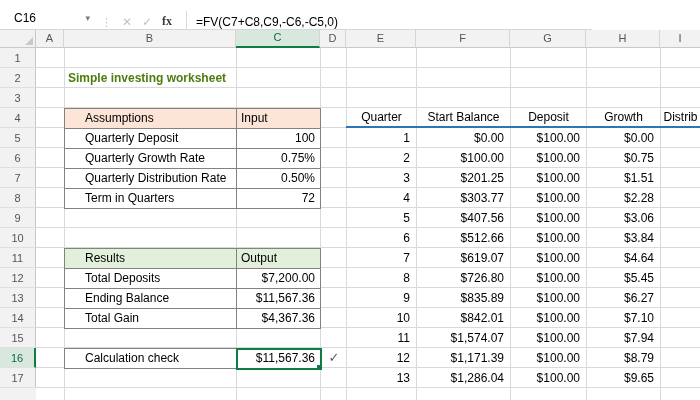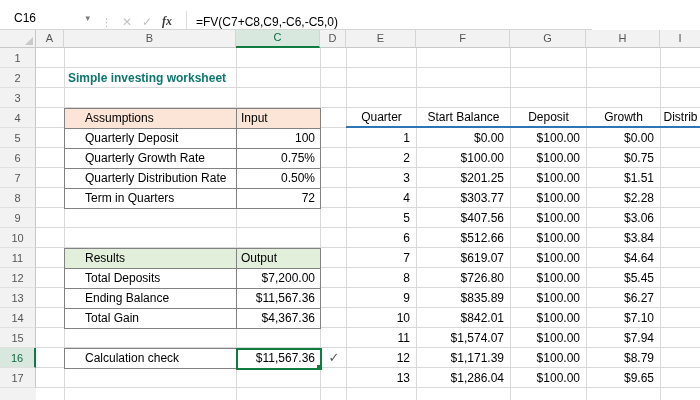--- a/index.html
+++ b/index.html
@@ -9,21 +9,21 @@
 
   
   .formula-bar{position:absolute;left:0;top:0;width:592px;height:30px;background:#fff;
     border-bottom:1px solid #d6d6d6;display:flex;align-items:flex-end}
   .name-box{width:88px;height:22px;margin-left:8px;display:flex;align-items:center;
     justify-content:space-between;padding:0 6px;cursor:pointer}
   .nb-chev{color:#7a7a7a;font-size:9px}
   .splitter{color:#b8b8b8;font-size:11px;margin:0 5px}
   .fb-btn{width:20px;text-align:center;cursor:pointer;font-size:12px}
   .fb-btn.dim{color:#c3c3c3}
-  .fb-btn.fx{font-family:"Liberation Serif",serif;font-style:italic;font-weight:bold;color:#3c3c3c}
+  .fb-btn.fx{font-family:"Liberation Serif",serif;font-weight:bold;color:#3c3c3c}
   .fb-divider{width:1px;height:18px;background:#dcdcdc;margin:0 9px}
   .formula-text{color:#000;white-space:nowrap}
 
   
   .sheet{position:absolute;left:0;top:30px;width:700px;height:370px;background:#fff;overflow:hidden}
   .corner{position:absolute;left:0;top:0;width:36px;height:18px;background:#f2f2f2;
     border-right:1px solid #c8c8c8;border-bottom:1px solid #c8c8c8;cursor:pointer}
   .corner:after{content:"";position:absolute;right:2px;bottom:2px;
     border-left:8px solid transparent;border-bottom:8px solid #c9c9c9}
   .col-headers{position:absolute;left:36px;top:0;right:0;height:18px;display:flex;background:#f2f2f2}
@@ -51,21 +51,21 @@
       linear-gradient(#d9d9d9,#d9d9d9),linear-gradient(#d9d9d9,#d9d9d9),
       linear-gradient(#d9d9d9,#d9d9d9),linear-gradient(#d9d9d9,#d9d9d9),
       linear-gradient(#d9d9d9,#d9d9d9),linear-gradient(#d9d9d9,#d9d9d9),
       linear-gradient(#d9d9d9,#d9d9d9),linear-gradient(#d9d9d9,#d9d9d9);
     background-size:auto,1px 100%,1px 100%,1px 100%,1px 100%,1px 100%,1px 100%,1px 100%,1px 100%;
     background-position:0 0,28px 0,200px 0,284px 0,310px 0,380px 0,474px 0,550px 0,624px 0;
     background-repeat:repeat,no-repeat,no-repeat,no-repeat,no-repeat,no-repeat,no-repeat,no-repeat,no-repeat}
 
   
   .title-cell{position:absolute;left:68px;top:38px;height:20px;line-height:20px;
-    font-weight:bold;color:#0f766e;white-space:nowrap;cursor:cell}
+    font-weight:bold;color:#4d7c0f;white-space:nowrap;cursor:cell}
 
   .tbl{position:absolute;border-left:1px solid #828282;border-top:1px solid #828282;background:#fff}
   .trow{display:flex;height:20px}
   .tc{height:20px;line-height:19px;border-right:1px solid #828282;border-bottom:1px solid #828282;
     background:#fff;white-space:nowrap;overflow:hidden;cursor:cell}
   .tc.label{width:172px;padding-left:20px}
   .tc.value{width:84px;padding:0 5px;text-align:right}
   .thead .tc{text-align:left}
   .thead .tc.value{text-align:left;padding-left:4px}
   .assumptions{left:64px;top:78px}

